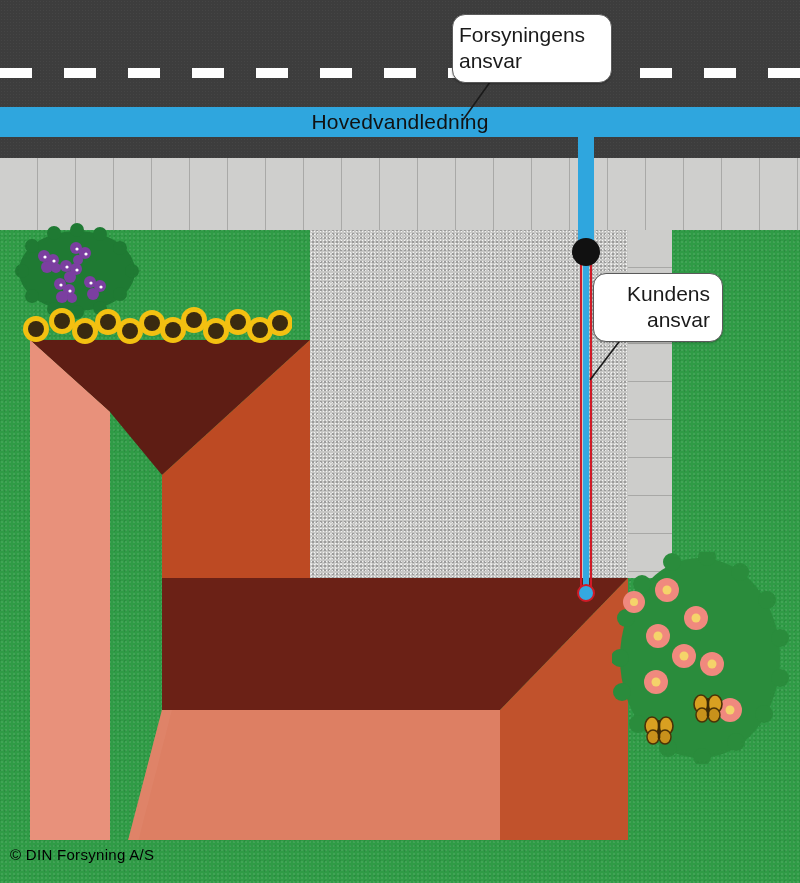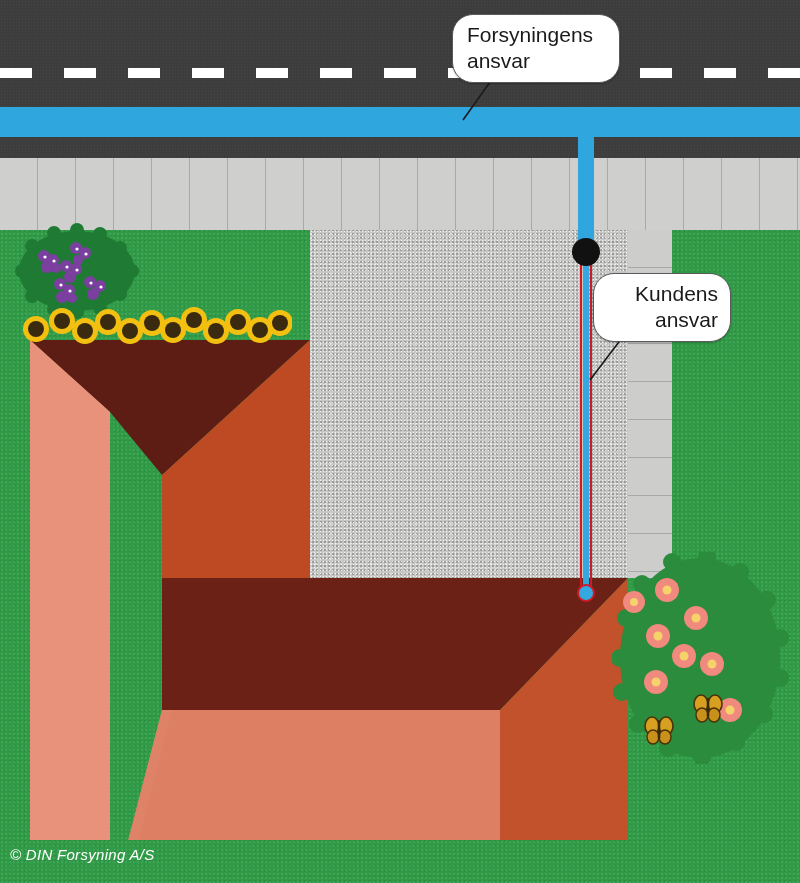--- a/index.html
+++ b/index.html
@@ -83,36 +83,35 @@
   .pipe-thin .redR{position:absolute;left:10px;top:0;width:2px;height:100%;background:#d01b27;}
   .node-black{
     position:absolute;left:572px;top:238px;width:28px;height:28px;border-radius:50%;background:#111;
   }
   .node-blue{
     position:absolute;left:577px;top:584px;width:18px;height:18px;border-radius:50%;
     background:#34a9e0;border:2px solid #d01b27;box-sizing:border-box;
   }
   
   .callout{
-    position:absolute;background:#fff;border:1px solid #5a5a5a;border-radius:21px;
-    padding:7px 12px 9px 14px;color:#1a1a1a;font-size:21px;line-height:1.22;
+    position:absolute;background:#fff;border:1px solid #5a5a5a;border-radius:13px;
+    padding:7px 12px 9px 6px;color:#1a1a1a;font-size:21px;line-height:1.22;
     box-shadow:0 1px 2px rgba(0,0,0,.25);
     white-space:pre-line;
   }
   #callout-forsyning{left:452px;top:14px;width:140px;}
   #callout-kunden{left:593px;top:273px;width:110px;text-align:right;}
   .leader{position:absolute;overflow:visible;pointer-events:none;}
   
   .bush{position:absolute;}
   .sunflowers{position:absolute;left:22px;top:303px;width:270px;height:42px;}
   
   .copyright{
-    position:absolute;left:10px;top:846px;color:#ffffff;font-size:15px;
+    position:absolute;left:10px;top:846px;color:#000000;font-size:15px;
     letter-spacing:.3px;
-    font-style:italic;
   }
 </style>
 </head>
 <body>
 
 <div id="scene">
 
   <div class="grass"></div>
 
   <div class="house">
@@ -138,20 +137,21 @@
 
       <polygon points="110,580 162,380 172,380 120,582" fill="#e0876d" opacity="0.55"></polygon>
     </svg>
   </div>
 
   <div class="road">
     <div class="road-noise"></div>
   </div>
   <div class="dashes"></div>
   <div class="mainpipe"></div>
+  <div class="mainpipe-label">Hovedvandledning</div>
 
   <div class="sidewalk">
     <div class="seams"></div>
   </div>
 
   <div class="driveway"></div>
   <div class="path">
     <div class="seams"></div>
   </div>
 

